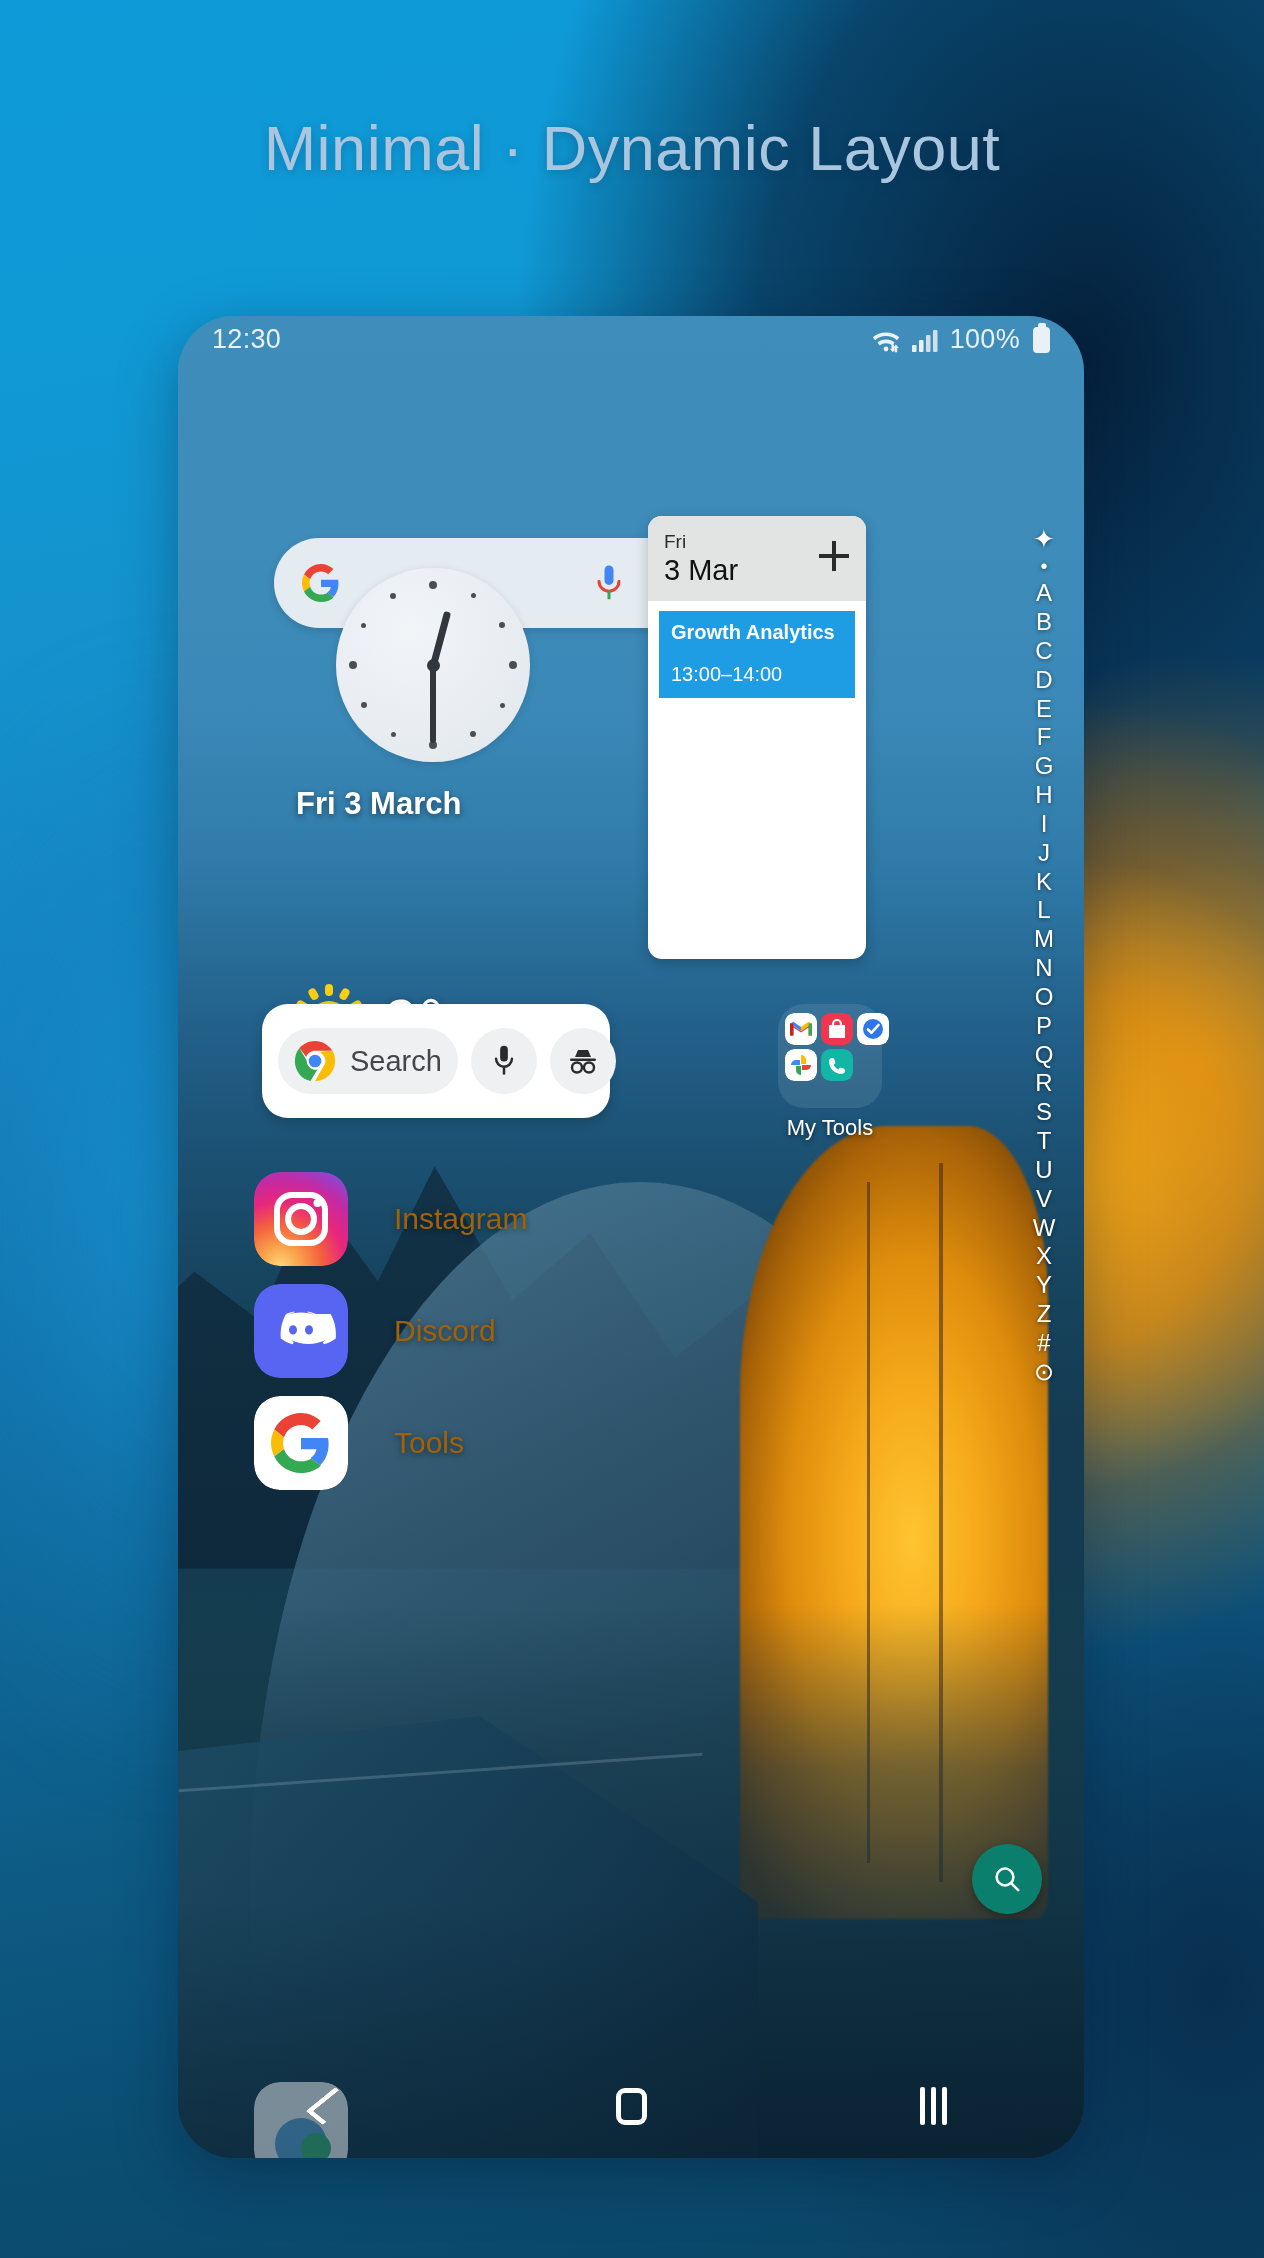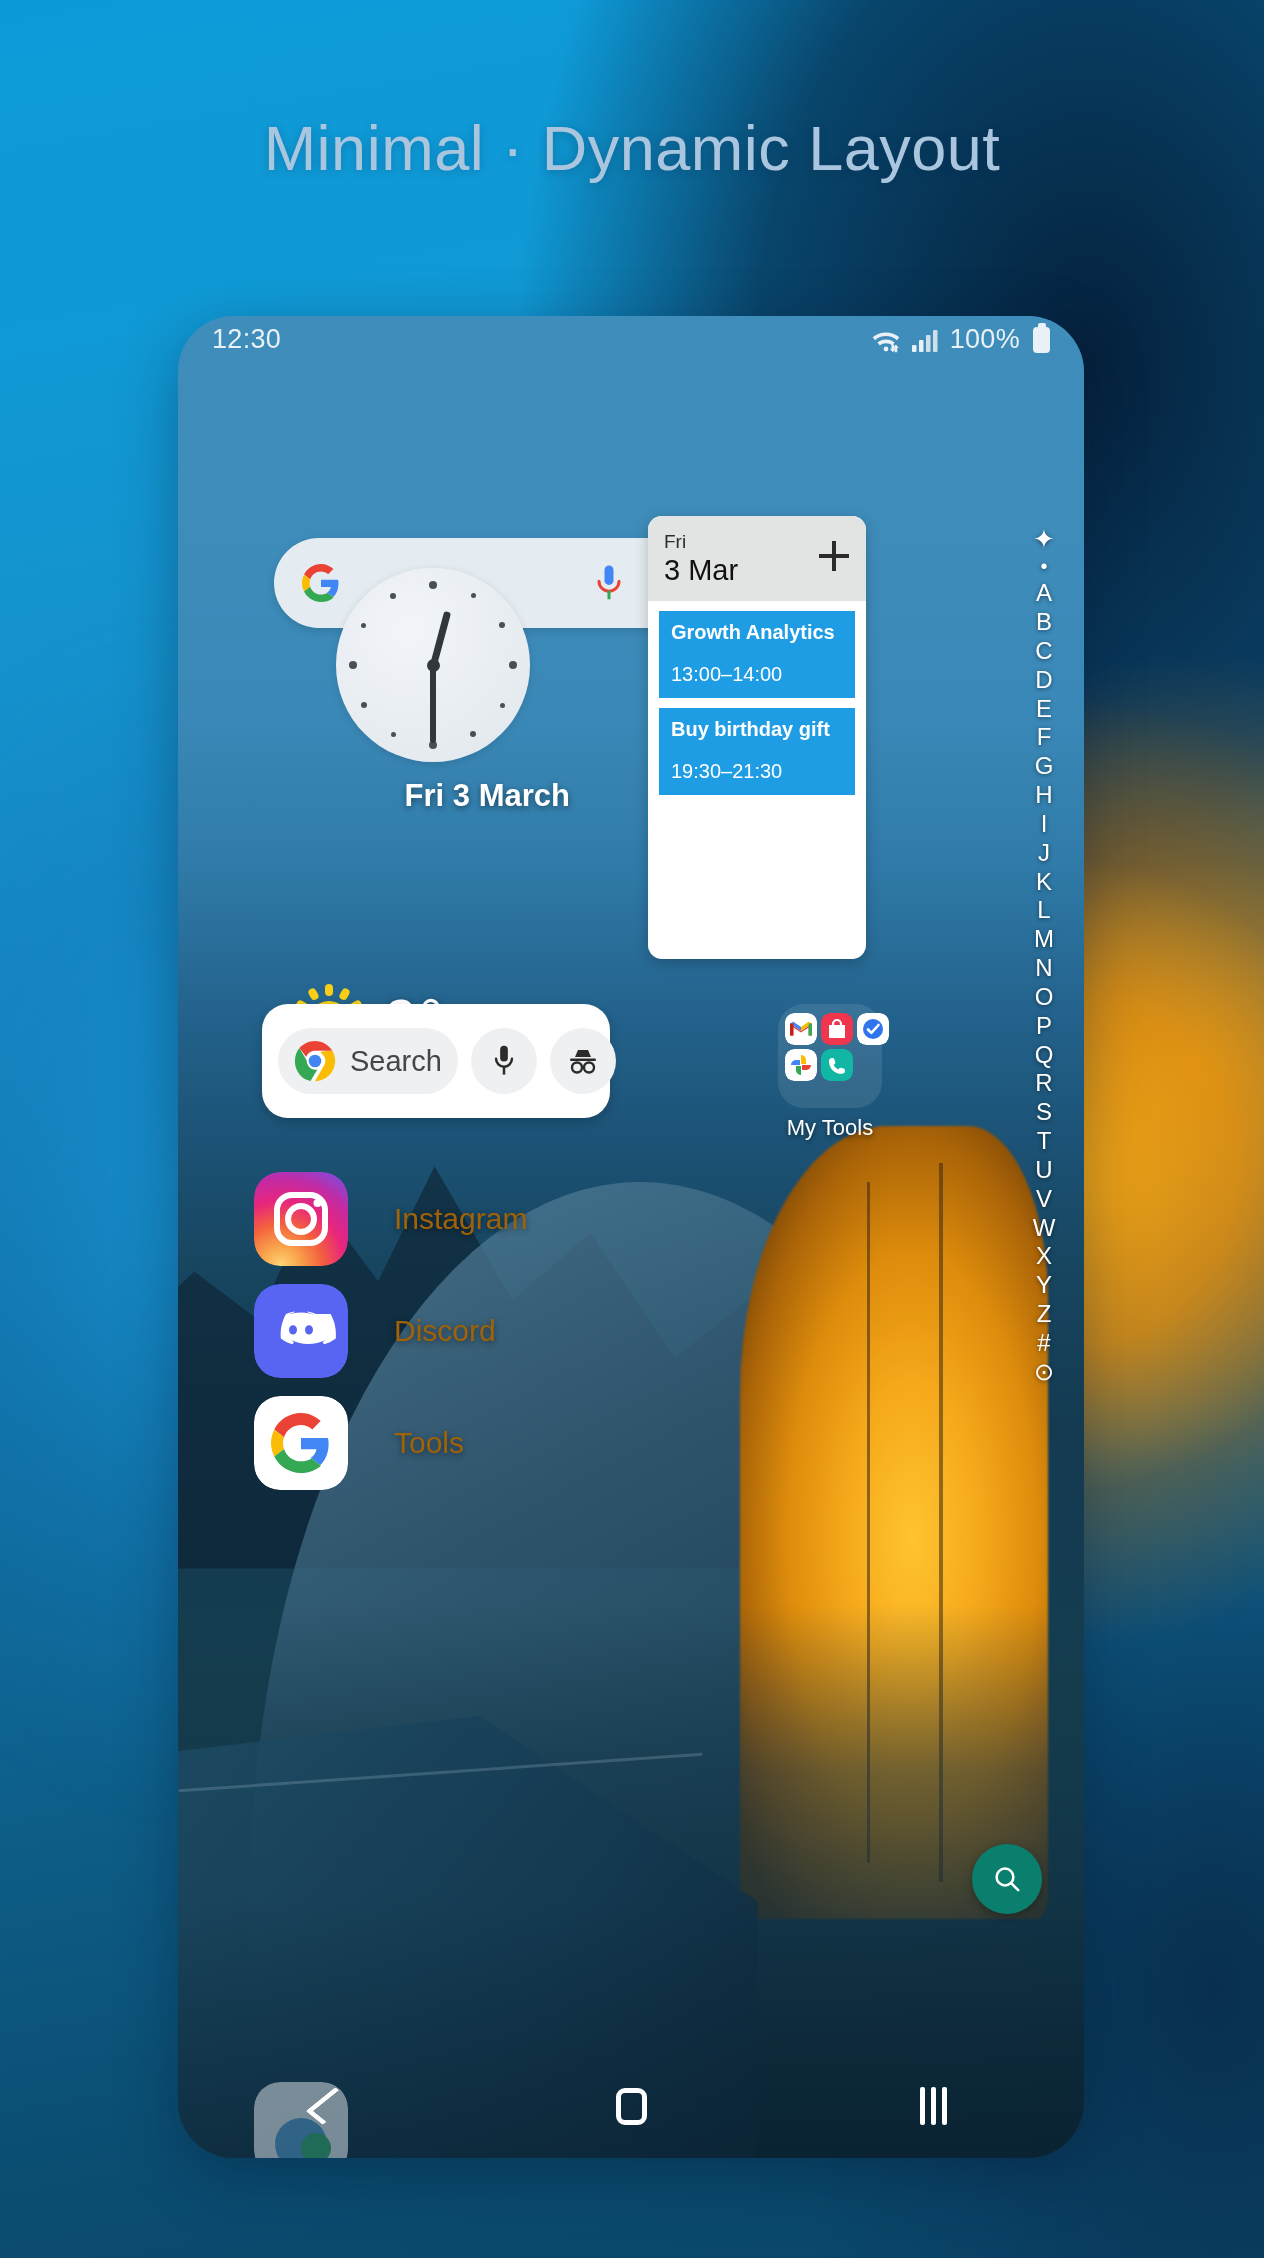--- a/index.html
+++ b/index.html
@@ -202,22 +202,22 @@
     position: absolute; left: 50%; bottom: 50%;
     transform-origin: 50% 100%;
     background: #32373d; border-radius: 3px;
   }
   #pivot {
     position: absolute; left: 50%; top: 50%;
     width: 13px; height: 13px; margin: -6.5px 0 0 -6.5px;
     border-radius: 50%; background: #32373d;
   }
   #clockdate {
-    margin-top: 16px;
-    text-align: right;
+    margin-top: 24px;
+    text-align: left;
     color: #ffffff;
     font-size: 31px;
     font-weight: 700;
     text-shadow: 0 2px 6px rgba(0,0,0,0.45);
   }
 
   
   #calw {
     position: absolute;
     top: 200px; left: 470px;
@@ -511,24 +511,20 @@
       <div class="cd">
         <div class="cal-dow">Fri</div>
         <div class="cal-date">3 Mar</div>
       </div>
       <div class="cal-plus"></div>
     </div>
     <div id="calbody">
       <div class="cal-event">
         <div class="cal-ev-title">Growth Analytics</div>
         <div class="cal-ev-time">13:00–14:00</div>
-      </div>
-      <div class="cal-event">
-        <div class="cal-ev-title">Buy birthday gift</div>
-        <div class="cal-ev-time">19:30–21:30</div>
       </div>
     </div>
   </div>
 
   <div id="weather">
     <div id="weatherrow">
       <div id="sun">
         <div id="sun-core"></div>
       <div class="ray" style="transform: rotate(0deg);">
             <i></i>

